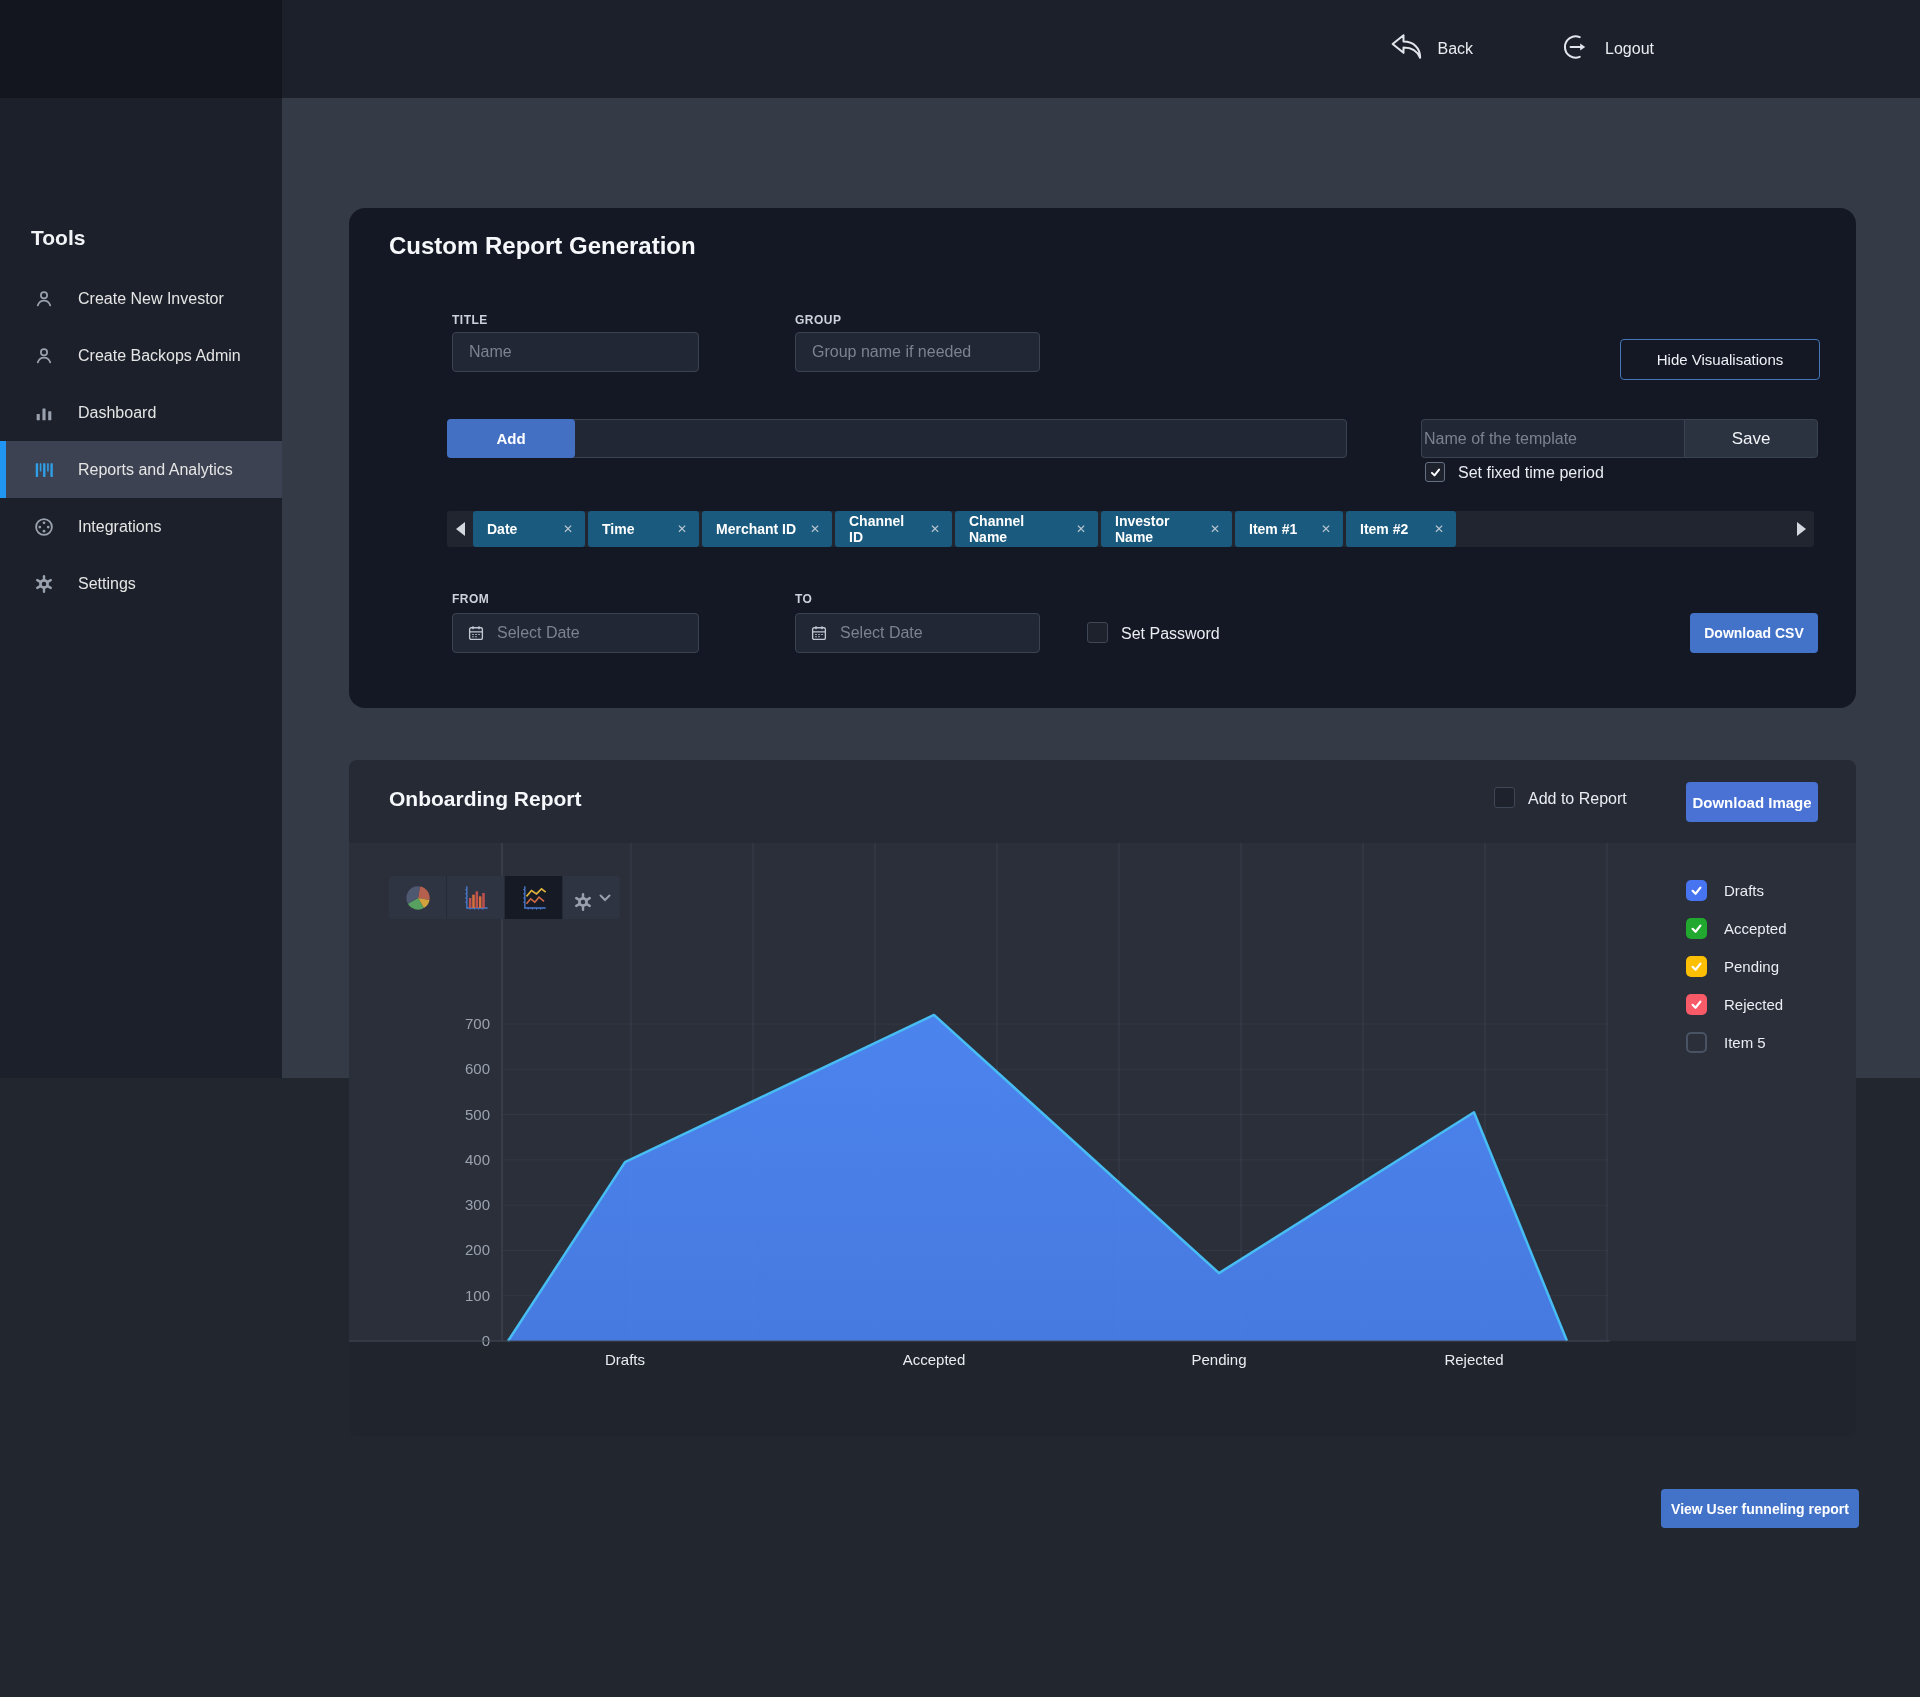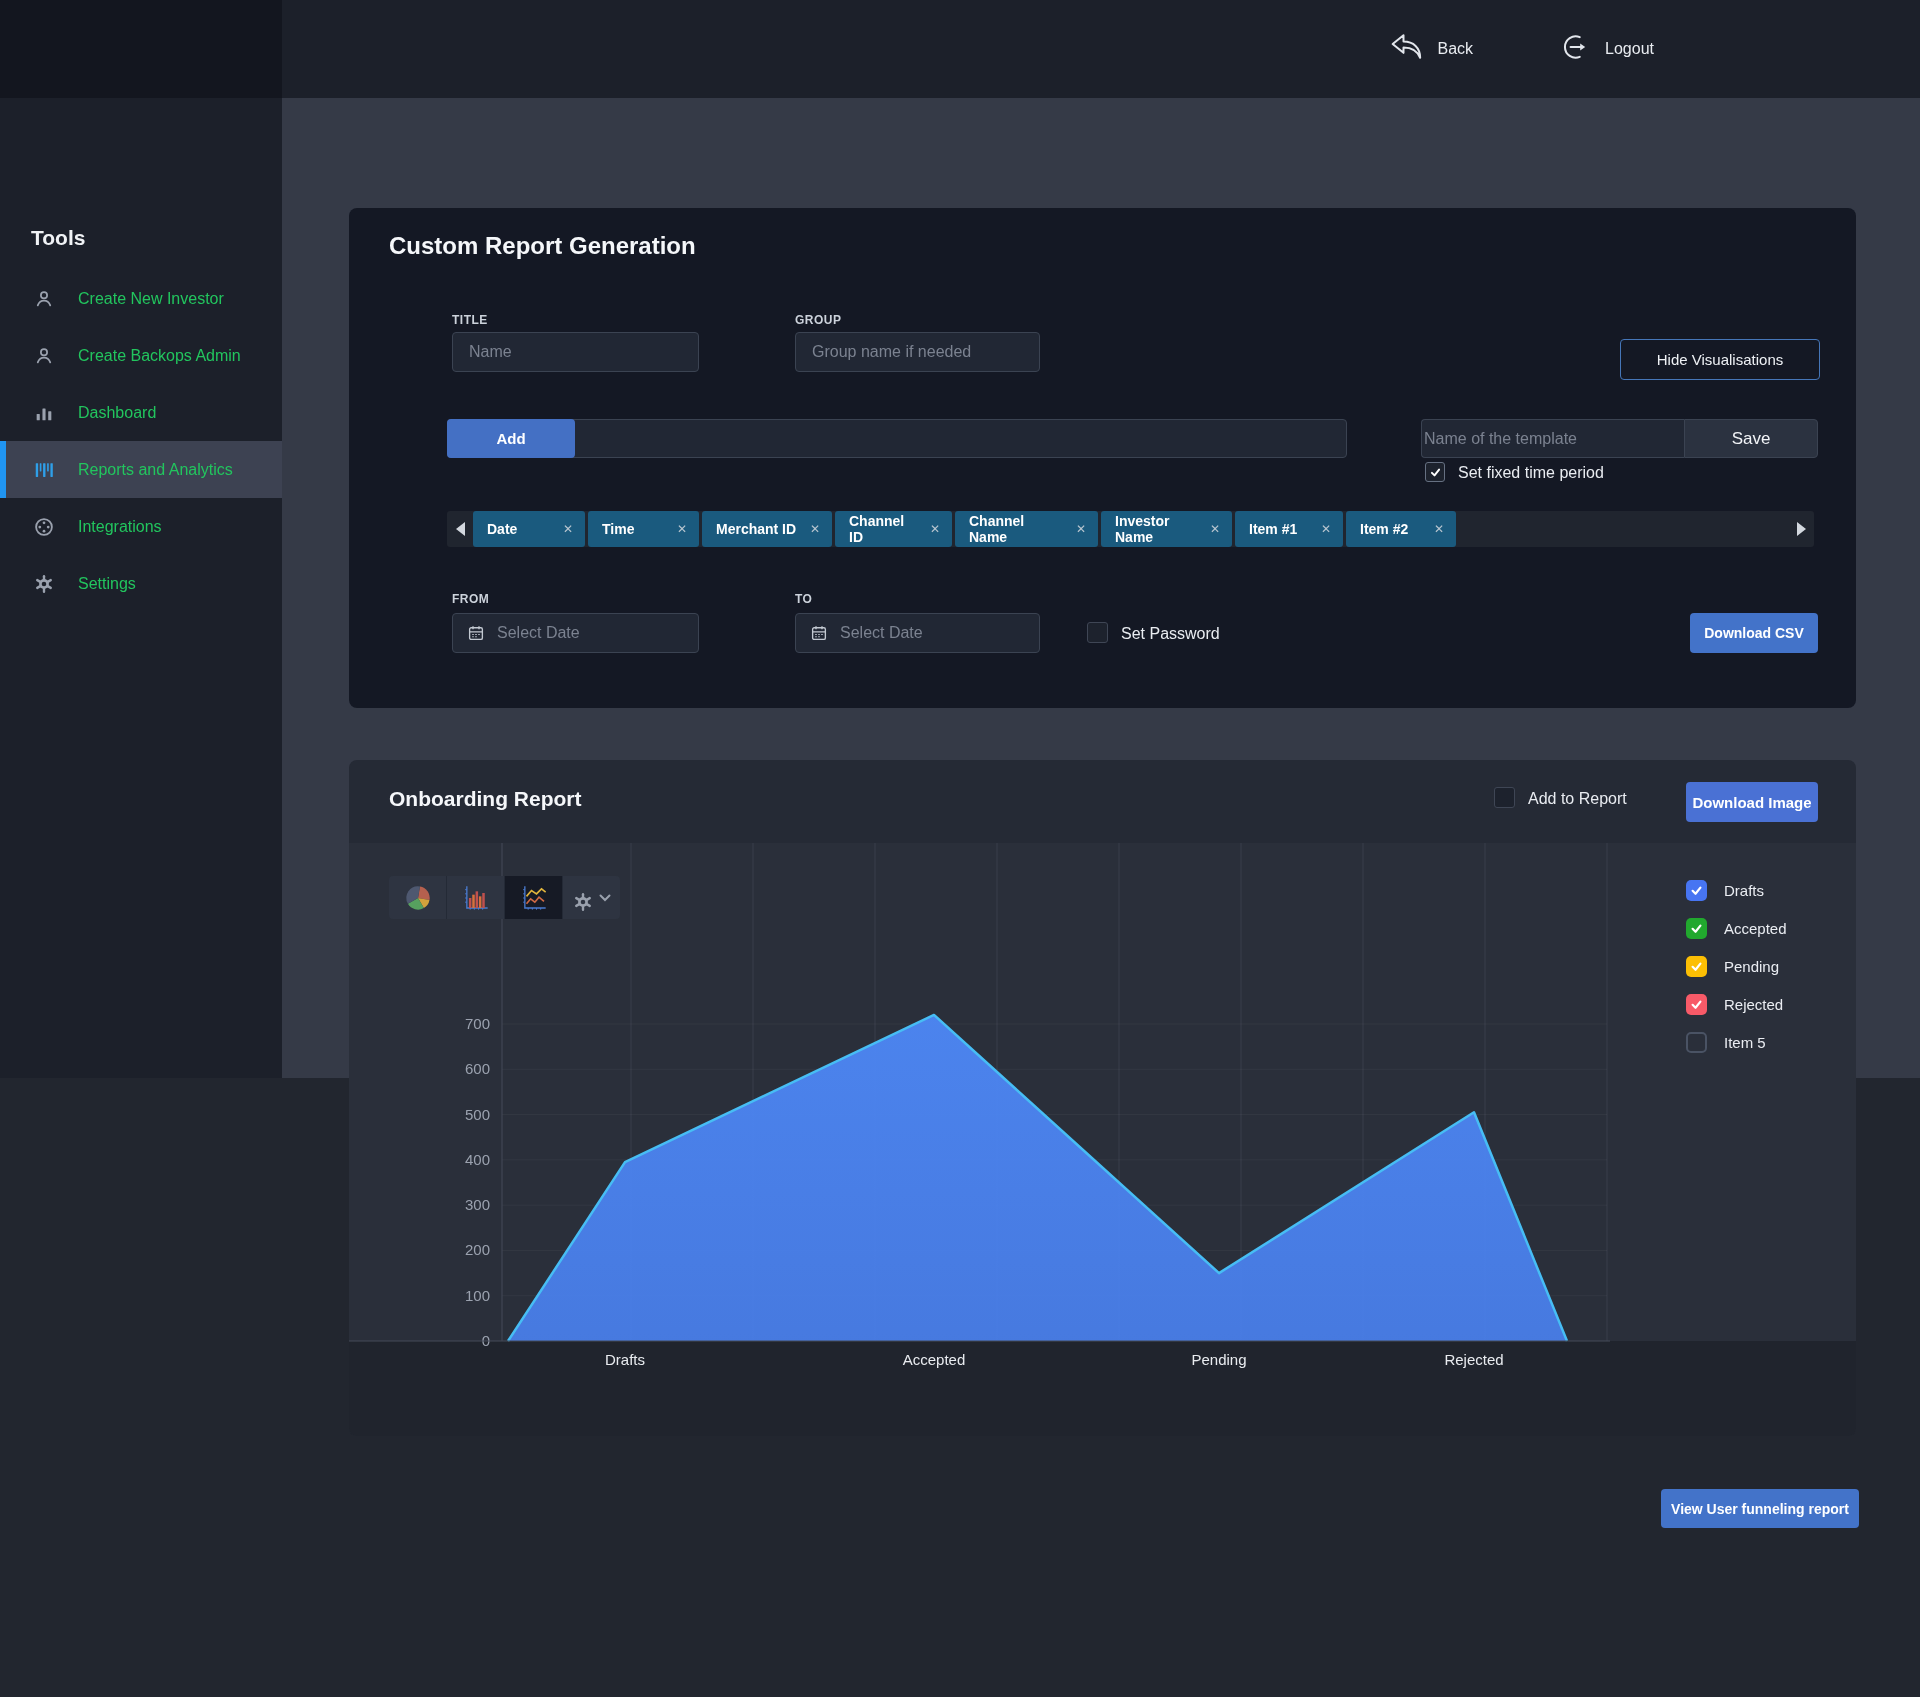--- a/index.html
+++ b/index.html
@@ -11,31 +11,31 @@
           display:flex;align-items:center;justify-content:flex-end;gap:88px;
           padding-right:266px;box-sizing:border-box;}
   .hbtn{display:flex;align-items:center;gap:14px;font-size:16px;color:#e9ecf1;cursor:pointer;}
 
   
   .sidebar{position:absolute;left:0;top:0;width:282px;height:1078px;background:#1c202a;}
   .sidebar .top-shade{position:absolute;top:0;left:0;right:0;height:98px;background:#13161f;}
   .side-heading{position:absolute;top:226px;left:31px;font-size:21px;font-weight:700;color:#f0f2f5;}
   #side-nav{position:absolute;top:270px;left:0;right:0;}
   .side-item{height:57px;display:flex;align-items:center;padding-left:33px;gap:23px;
-             font-size:16px;color:#22c55e;position:relative;cursor:pointer;}
+             font-size:16px;color:#e5e5e5;position:relative;cursor:pointer;}
   .side-item .icn{width:22px;height:22px;color:#9aa1ae;display:flex;align-items:center;}
   .side-item .icn svg{width:100%;height:100%;}
   .side-item.active{background:#3d4252;}
   .side-item.active::before{content:"";position:absolute;left:0;top:0;bottom:0;width:6px;background:#2095f2;}
   .side-item.active .icn{color:#2f9fe8;}
 
   .content-band{position:absolute;left:282px;top:98px;width:1638px;height:980px;background:#353a47;}
 
   
-  .panel1{position:absolute;left:349px;top:208px;width:1507px;height:500px;background:#141824;border-radius:8px;}
+  .panel1{position:absolute;left:349px;top:208px;width:1507px;height:500px;background:#141824;border-radius:16px;}
   .p1-title{position:absolute;left:40px;top:24px;font-size:24px;font-weight:700;color:#f5f7fa;}
   .flabel{position:absolute;font-size:12px;font-weight:700;letter-spacing:.5px;color:#ccd2db;}
   .inp{position:absolute;box-sizing:border-box;background:#212734;border:1px solid #3b4352;
        border-radius:4px;display:flex;align-items:center;padding:0 14px;gap:10px;}
   .inp input{background:transparent;border:none;outline:none;color:#dfe3ea;font-size:16px;
              font-family:inherit;width:100%;}
   .inp input::placeholder{color:#7b8290;}
   .btn-outline{position:absolute;left:1271px;top:131px;width:200px;height:41px;background:transparent;
        border:1.5px solid #4576b8;border-radius:4px;color:#eef1f5;font-size:15px;
        display:flex;align-items:center;justify-content:center;cursor:pointer;box-sizing:border-box;}

